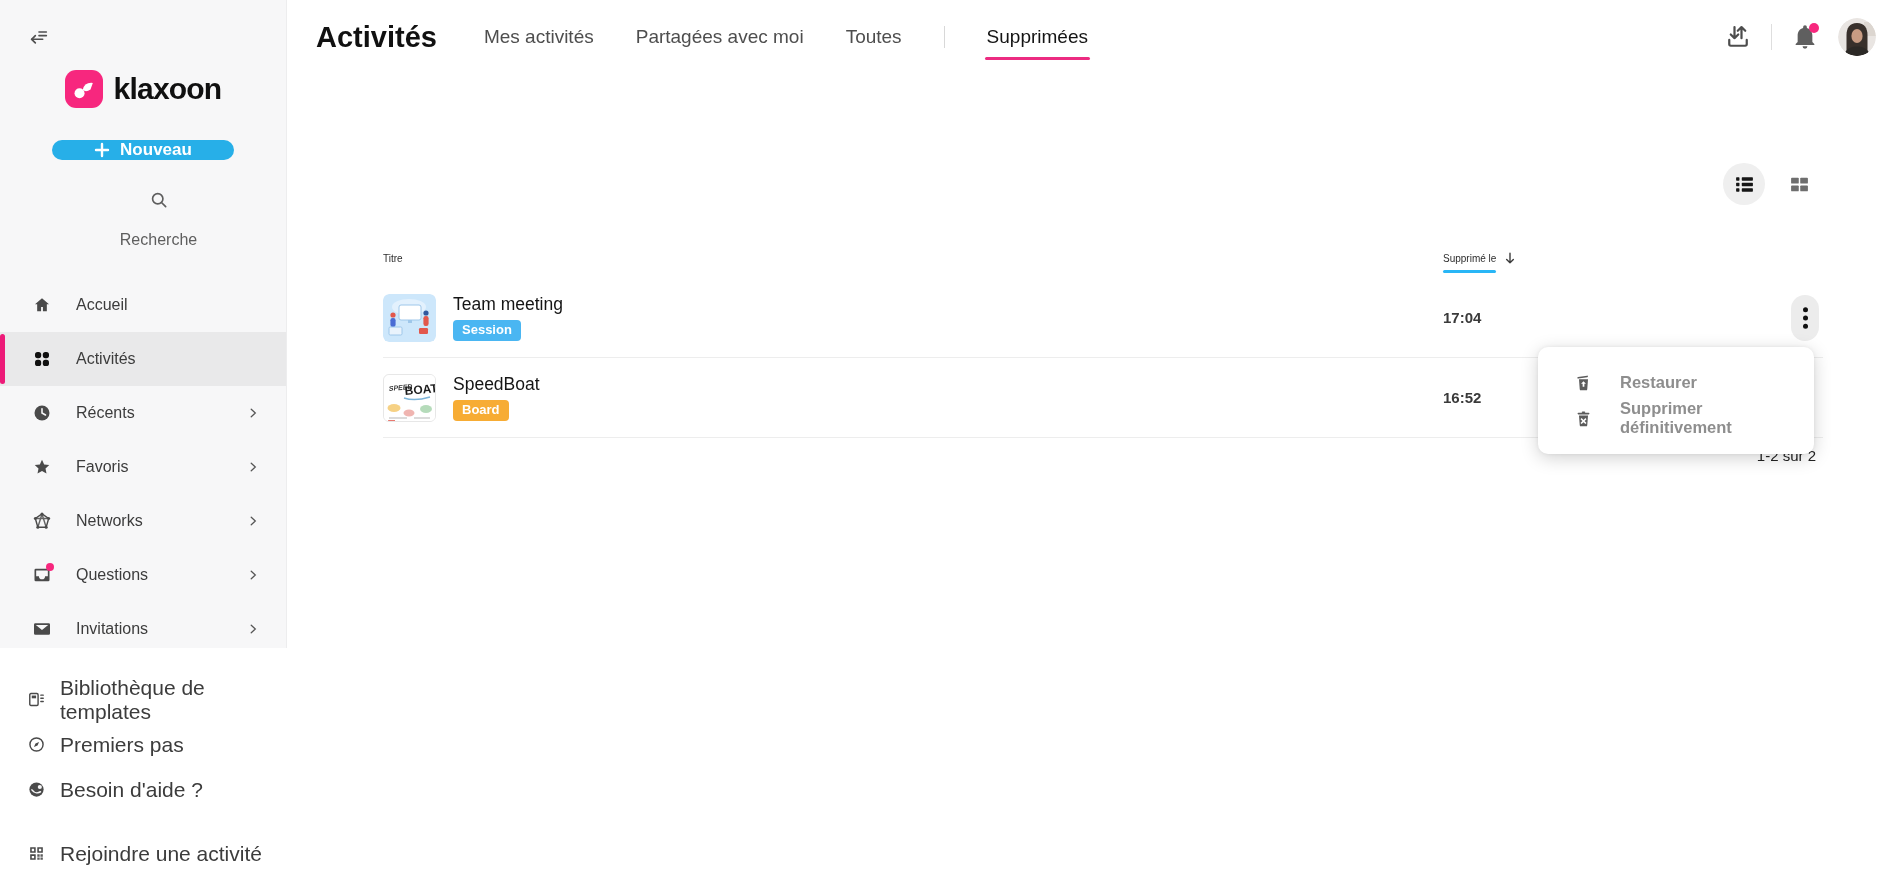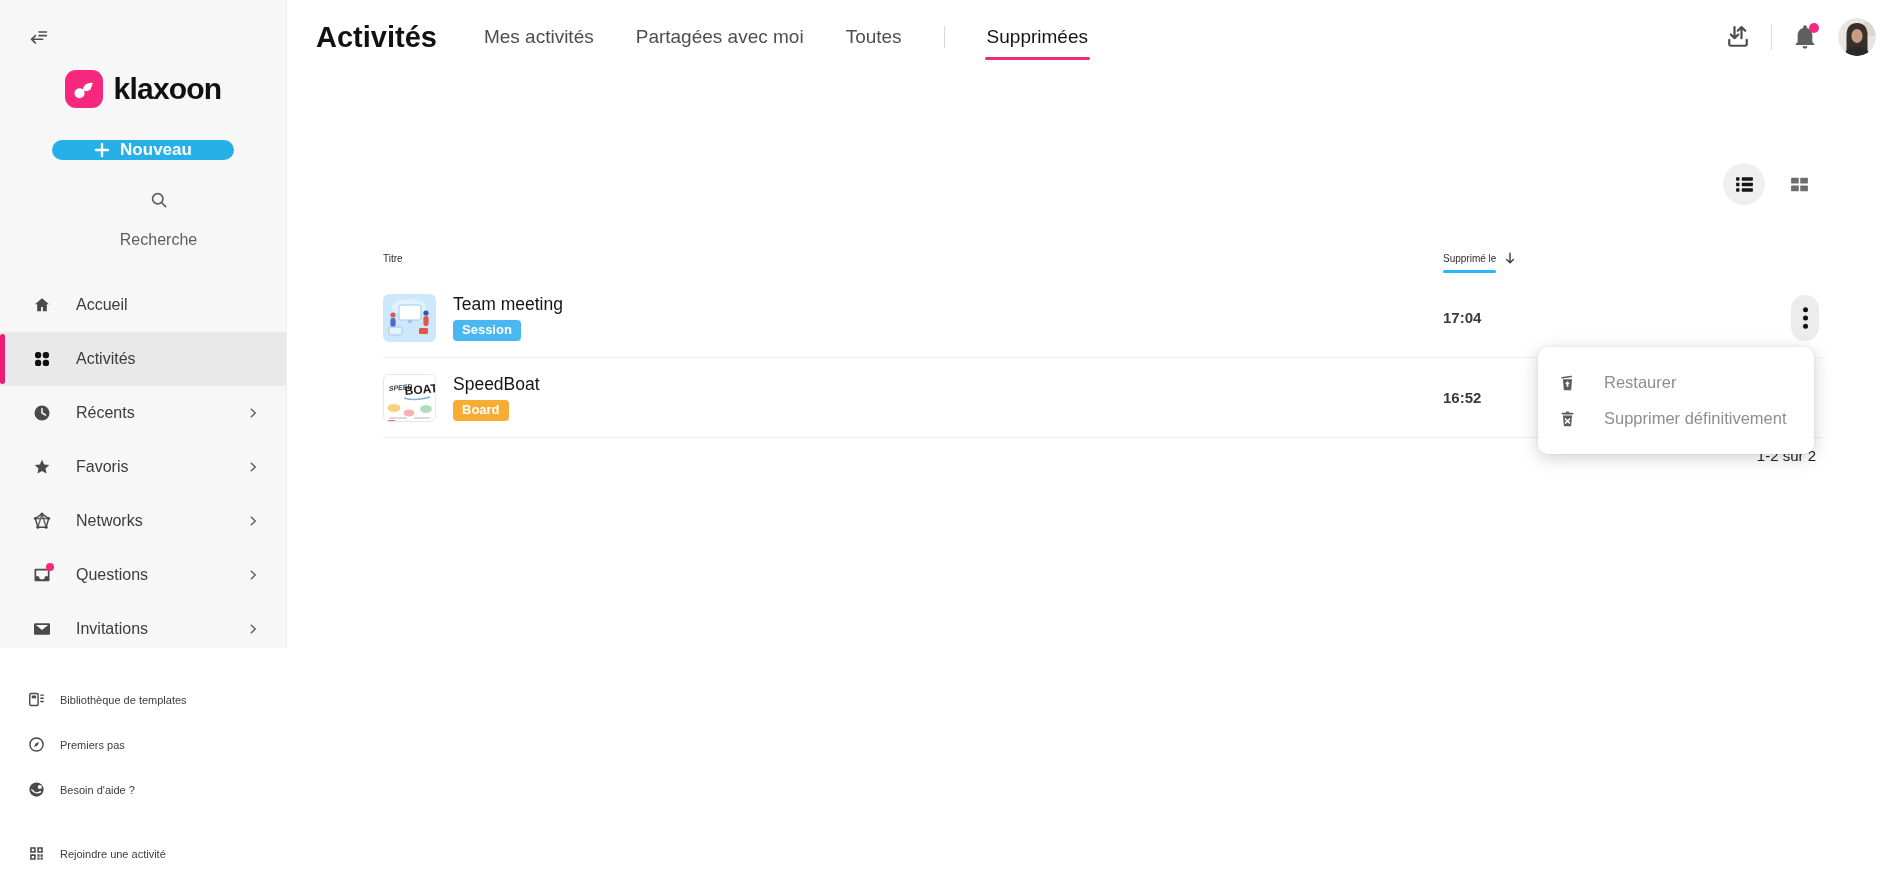--- a/index.html
+++ b/index.html
@@ -39,21 +39,21 @@
     padding-left: 32px; position: relative;
     color: #3c3c3c; font-size: 16px; cursor: pointer;
   }
   .nav-item .ic { width: 20px; height: 20px; margin-right: 24px; color: #4a4a4a; flex: none; position: relative; }
   .nav-item.active { background: #e9e9ea; }
   .active-bar { position: absolute; left: 0; top: 2px; bottom: 2px; width: 5px; background: #ED1A78; border-radius: 3px; }
   .chev { position: absolute; right: 26px; width: 14px; height: 14px; color: #555; }
   .sec { margin-top: 11px; }
   .sec-item {
     height: 45px; display: flex; align-items: center;
-    padding-left: 27px; color: #3c3c3c; font-size: 11px; cursor: pointer;
+    padding-left: 27px; color: #3c3c3c; font-size: 21px; cursor: pointer;
   }
   .sec-item .ic { width: 19px; height: 19px; margin-right: 14px; color: #4a4a4a; flex: none; }
   .footer-item { margin-top: 9px; }
   .notif-dot { position: absolute; width: 8px; height: 8px; border-radius: 50%; background: #F7277E; top: -2px; right: -2px; }
 
   
   .main { flex: 1; position: relative; height: 895px; background: #fff; }
 
   .topbar { position: absolute; top: 0; left: 0; right: 0; height: 74px; display: flex; align-items: center; padding: 0 20px 0 29px; }
   .page-title { font-size: 29px; font-weight: 700; color: #111; }
@@ -110,21 +110,21 @@
   .kebab.open { background: #ececec; }
 
   .pagination { position: absolute; top: 447px; right: 80px; font-size: 15px; color: #232323; }
 
   .menu {
     position: absolute; left: 1251px; top: 347px; width: 276px;
     background: #fff; border-radius: 10px; padding: 17px 0 18px;
     box-shadow: 0 4px 18px rgba(0,0,0,0.18), 0 0 4px rgba(0,0,0,0.06);
     z-index: 20;
   }
-  .menu-item { height: 36px; display: flex; align-items: center; padding-left: 20px; gap: 27px; cursor: pointer; }
+  .menu-item { height: 36px; display: flex; align-items: center; padding-left: 36px; gap: 27px; cursor: pointer; font-weight: bold; }
   .menu-item .ic { width: 19px; height: 19px; color: #5c5c5c; flex: none; }
   .menu-item .mlbl { font-size: 16.5px; color: #8e8e8e; }
 </style>
 </head>
 <body>
 
 <aside class="sidebar">
   <div class="collapse-btn">
     <svg viewBox="0 0 24 24" fill="none" stroke="currentColor" stroke-width="1.8" stroke-linecap="round" stroke-linejoin="round">
       <path d="M12 6.5h8M12 10.5h8"></path>

